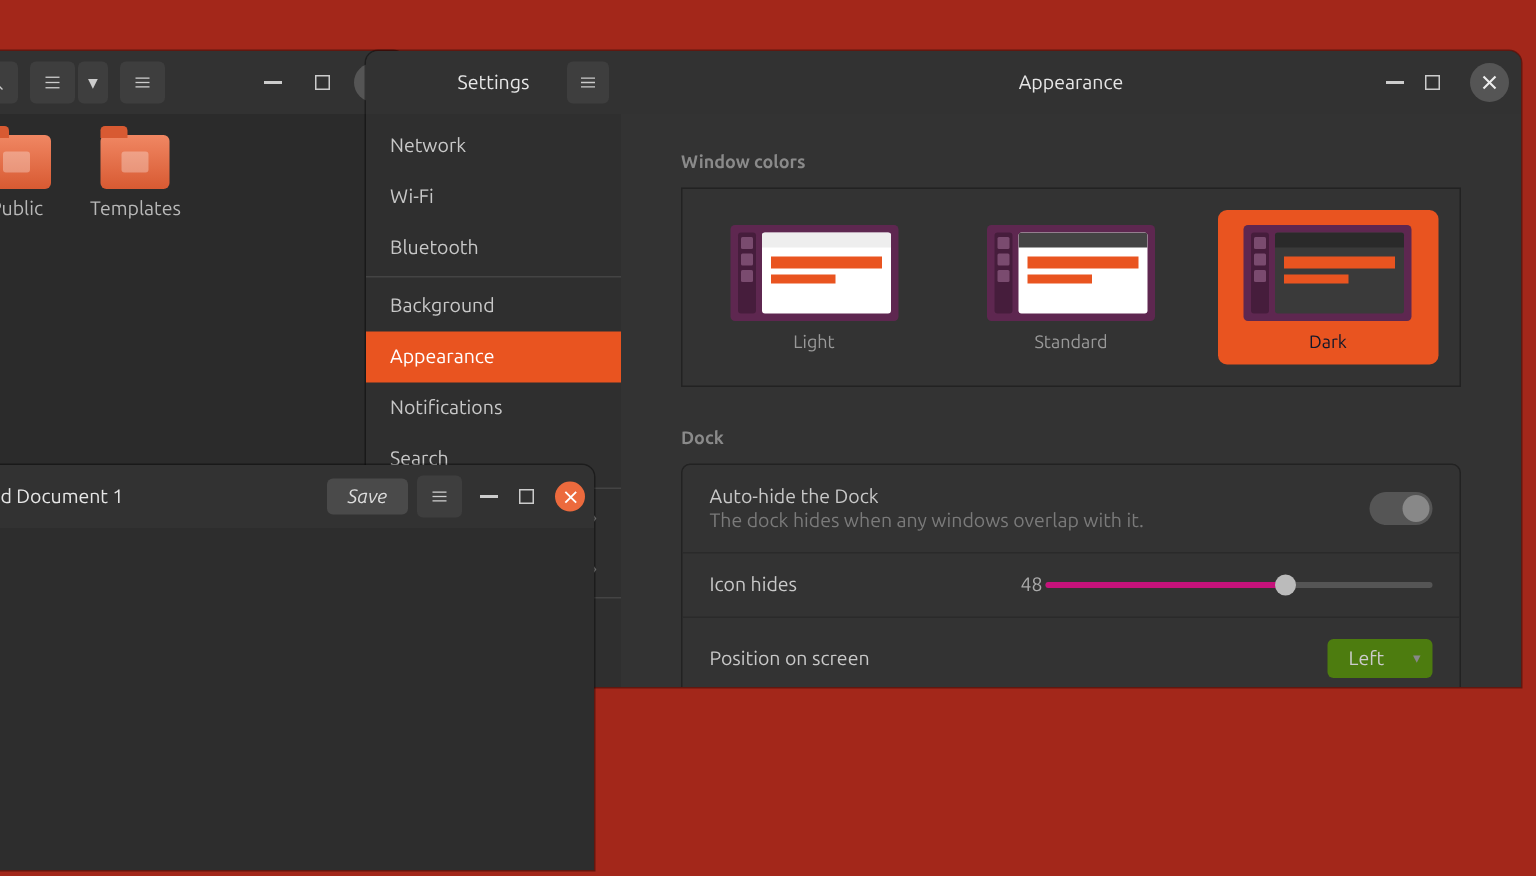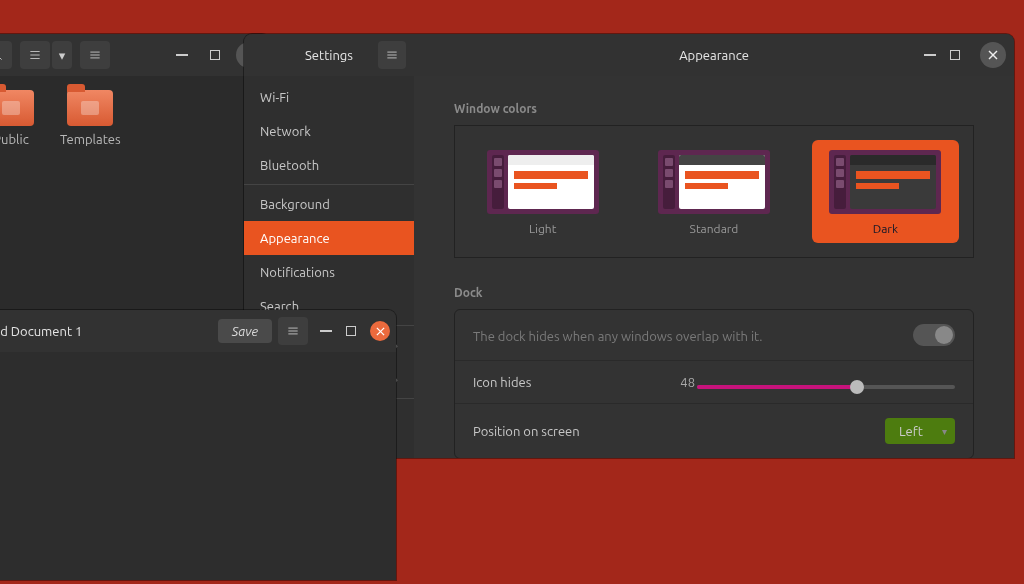--- a/index.html
+++ b/index.html
@@ -88,21 +88,21 @@
   .thumb .winp .bar{height:8px;background:var(--orange);margin:6px 6px 0;}
   .thumb .winp .bar2{height:6px;background:var(--orange);margin:4px 6px 0;width:50%;}
 
   .dock-box{border:1px solid #222;border-radius:6px;background:#333;margin-top:8px;}
   .dock-row{padding:14px 18px;display:flex;align-items:center;gap:14px;border-top:1px solid #2a2a2a;}
   .dock-row:first-child{border-top:none;}
   .dock-row .lbl{flex:0 0 180px;color:#c8c8c8;}
   .dock-row .sub{color:#7a7a7a;font-size:13px;margin-top:2px;}
   .toggle{width:42px;height:22px;border-radius:11px;background:#555;position:relative;margin-left:auto;}
   .toggle::after{content:"";position:absolute;right:2px;top:2px;width:18px;height:18px;border-radius:50%;background:#888;}
-  .slider-wrap{flex:1;display:flex;align-items:flex-end;gap:2px;}
+  .slider-wrap{flex:1;display:flex;align-items:center;gap:2px;}
   .slider-val{color:#aaa;width:28px;text-align:right;}
   .slider{flex:1;height:4px;background:#555;border-radius:2px;position:relative;}
   .slider .fill{position:absolute;left:0;top:0;height:100%;background:var(--magenta);border-radius:2px;}
   .slider .knob{position:absolute;top:50%;width:14px;height:14px;background:#bbb;border-radius:50%;transform:translate(-50%,-50%);}
   .dropdown{margin-left:auto;background:#4d7c0f;border-radius:4px;padding:6px 28px 6px 14px;color:#ccc;position:relative;min-width:70px;}
   .dropdown::after{content:"▾";position:absolute;right:8px;top:50%;transform:translateY(-50%);color:#888;font-size:10px;}
 
   .hamburger{width:28px;height:28px;border-radius:4px;background:#3e3e3e;display:flex;align-items:center;justify-content:center;}
   .hamburger svg,.tool-btn svg{width:14px;height:14px;stroke:#ccc;fill:none;stroke-width:1.5;}
 
@@ -170,22 +170,22 @@
       <span class="title">Settings</span>
       <div class="hamburger">
           <svg viewBox="0 0 24 24">
             <line x1="4" y1="7" x2="20" y2="7"></line>
             <line x1="4" y1="12" x2="20" y2="12"></line>
             <line x1="4" y1="17" x2="20" y2="17"></line>
           </svg>
         </div>
     </div>
     <div class="sidebar-list">
+      <div class="sidebar-item"><span>Network</span></div>
       <div class="sidebar-item"><span>Wi-Fi</span></div>
-      <div class="sidebar-item"><span>Network</span></div>
       <div class="sidebar-item"><span>Bluetooth</span></div>
       <div class="sep"></div>
       <div class="sidebar-item"><span>Background</span></div>
       <div class="sidebar-item active"><span>Appearance</span></div>
       <div class="sidebar-item"><span>Notifications</span></div>
       <div class="sidebar-item"><span>Search</span></div>
       <div class="sep"></div>
       <div class="sidebar-item expand">
           <span></span>
           <span class="chev">›</span>
@@ -262,20 +262,21 @@
               </div>
           </div>
           <span class="label">Dark</span>
         </div>
       </div>
 
       <div class="section-label" style="margin-top:28px">Dock</div>
       <div class="dock-box">
         <div class="dock-row">
           <div>
+            <div class="lbl">Auto-hide the Dock</div>
             <div class="sub">The dock hides when any windows overlap with it.</div>
           </div>
           <div class="toggle"></div>
         </div>
         <div class="dock-row">
           <div class="lbl">Icon hides</div>
           <div class="slider-wrap">
             <span class="slider-val">48</span>
             <div class="slider">
               <div class="fill" style="width:62%"></div>

